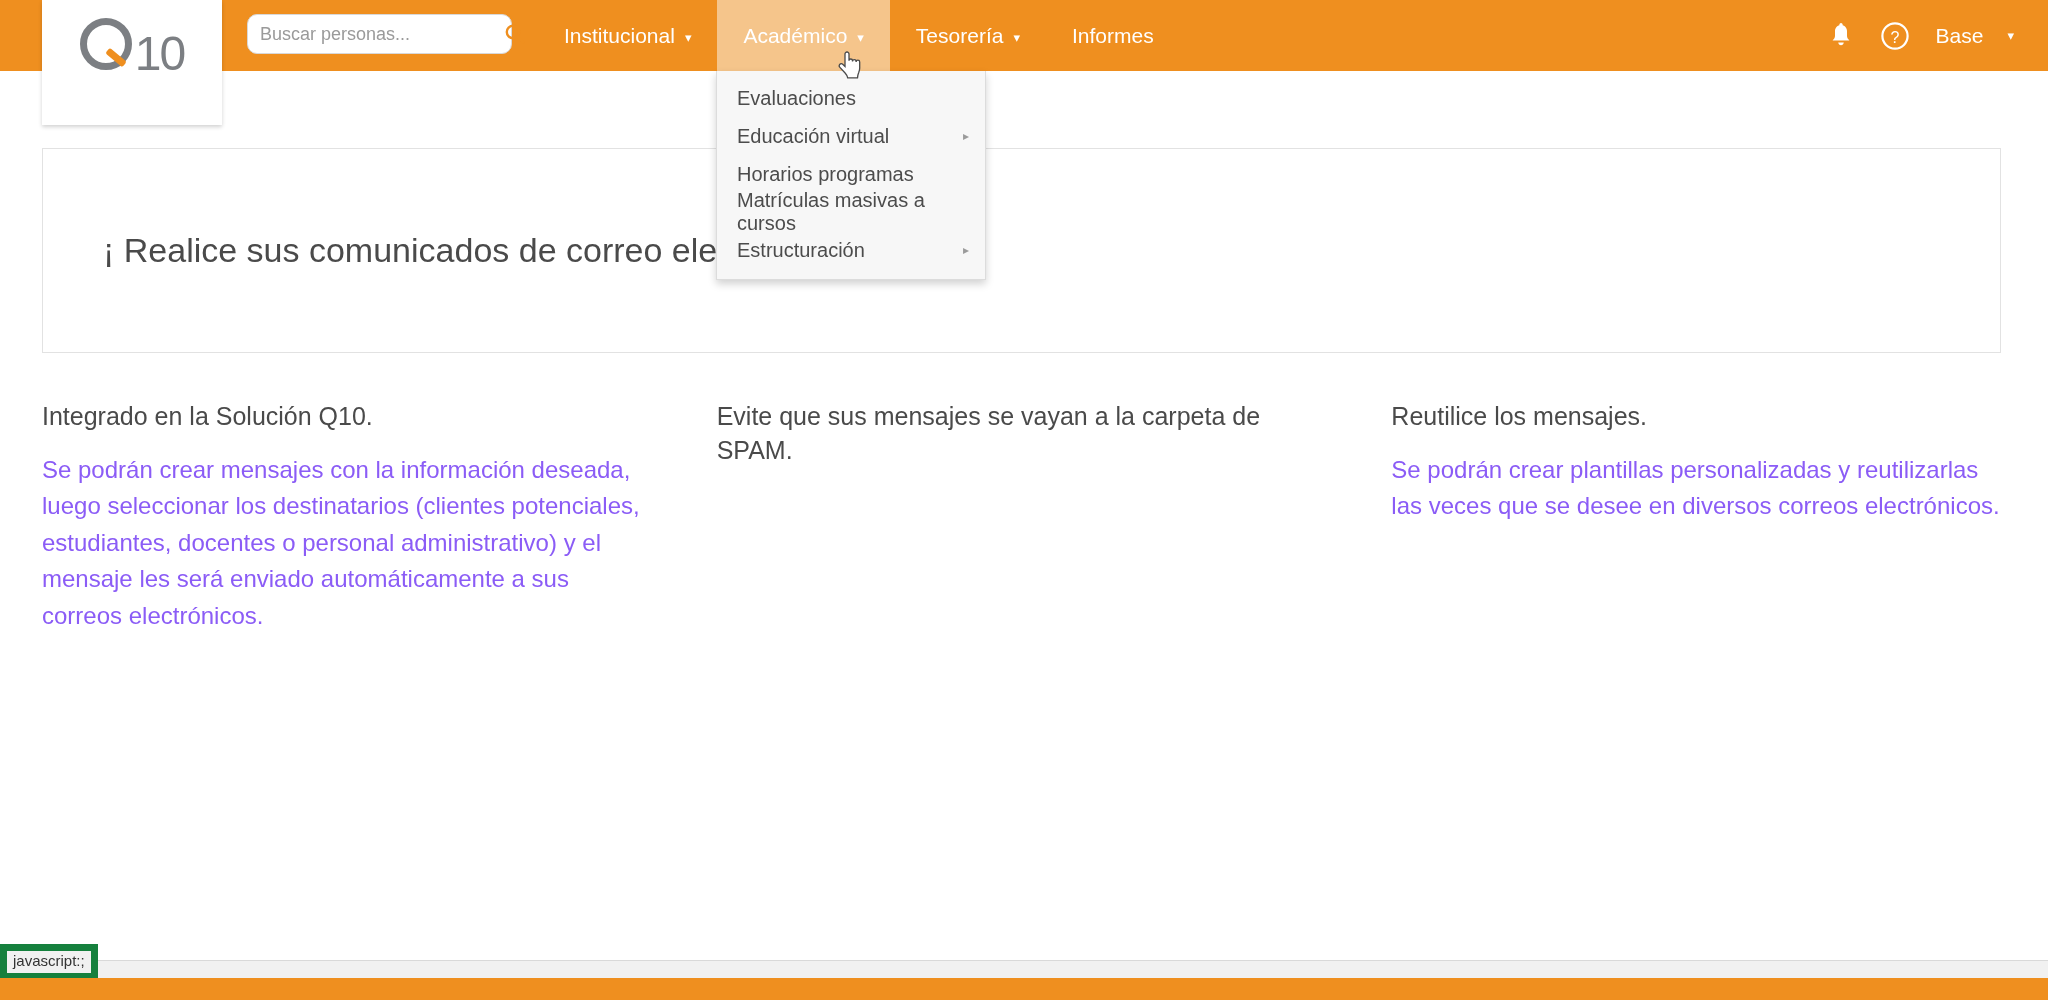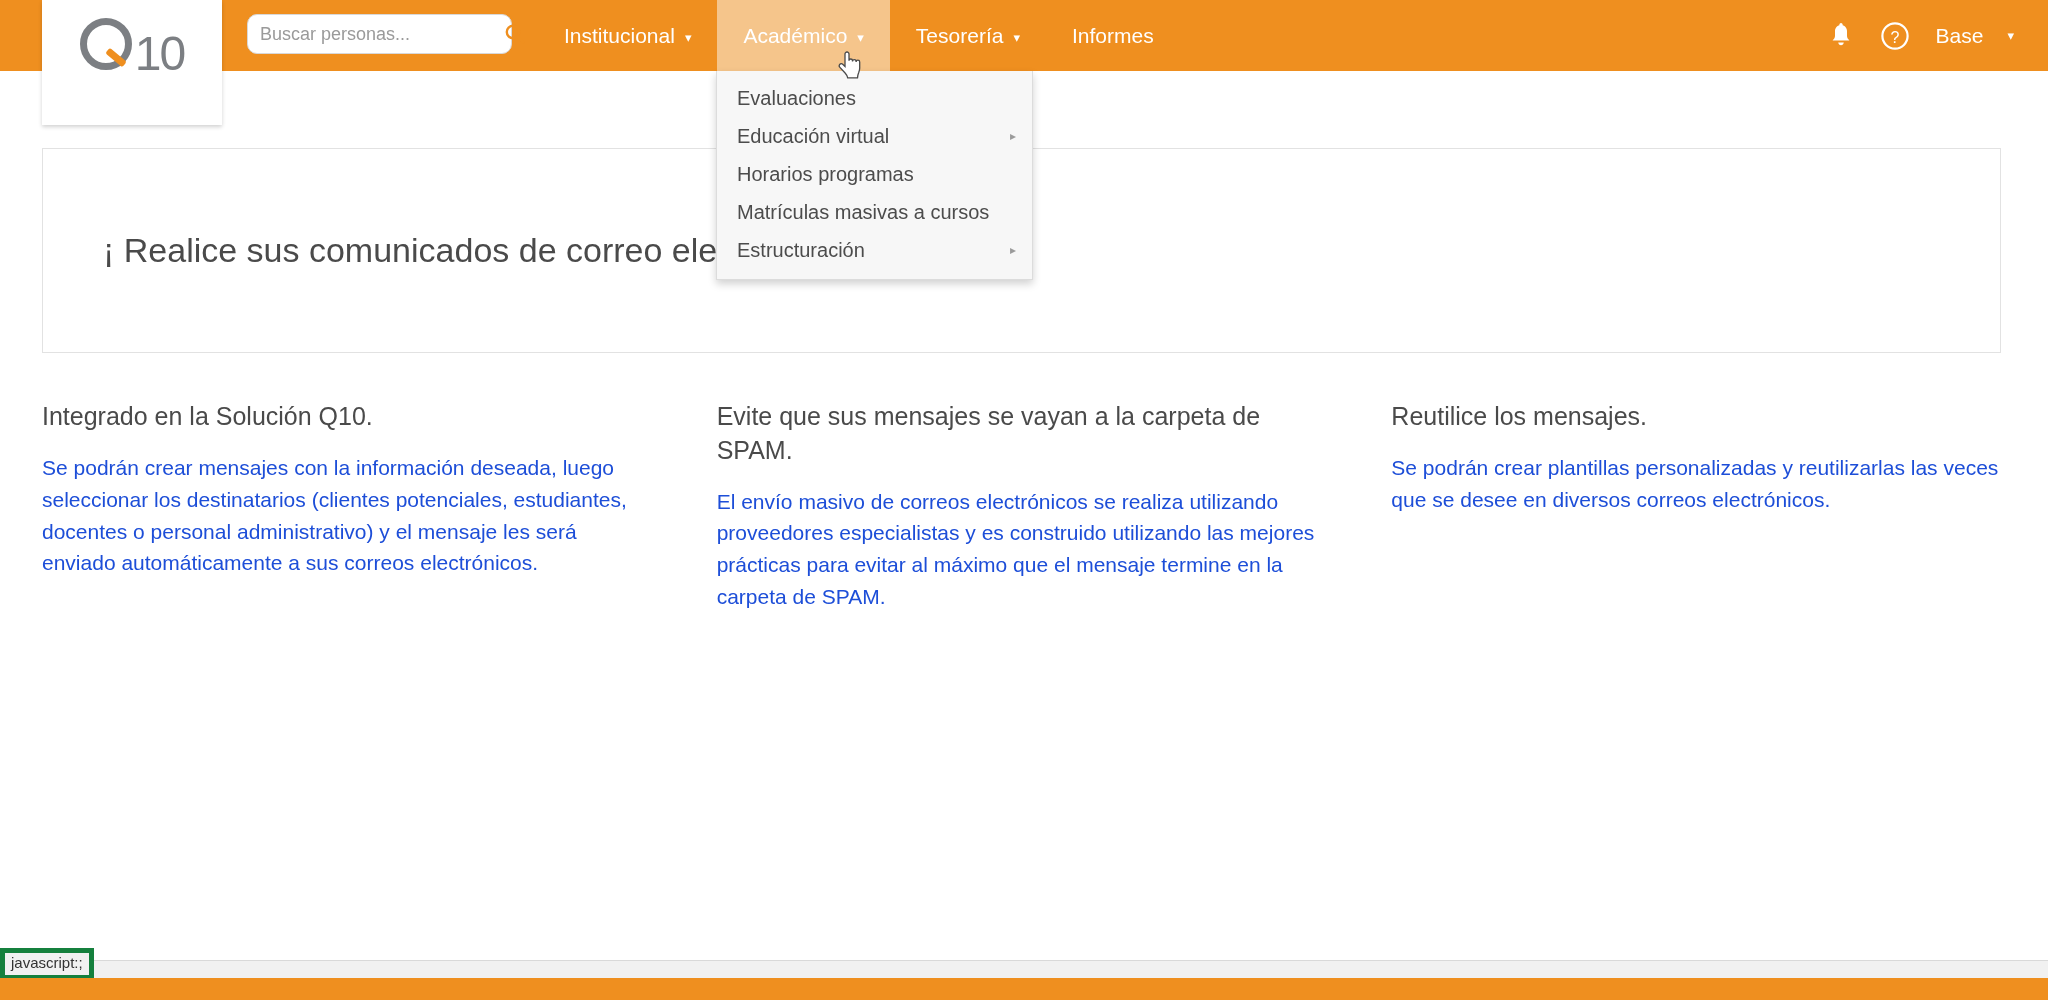--- a/index.html
+++ b/index.html
@@ -161,21 +161,21 @@
     align-items: center;
     gap: 24px;
     padding-right: 6px;
   }
 
   
   .dropdown {
     position: absolute;
     left: 716px;
     top: 71px;
-    width: 317px;
+    width: 270px;
     background: #f7f7f7;
     border: 1px solid #dcdcdc;
     border-top: none;
     box-shadow: 0 4px 8px rgba(0,0,0,0.18);
     z-index: 60;
     padding: 8px 0 10px 0;
   }
   .dd-item {
     display: flex;
     align-items: center;
@@ -223,23 +223,23 @@
   }
   .col { width: 620px; }
   .col h3 {
     font-size: 25px;
     font-weight: 400;
     color: #4a4a4a;
     line-height: 1.35;
     margin-bottom: 18px;
   }
   .col p {
-    font-size: 21px;
+    font-size: 24px;
     line-height: 1.52;
-    color: #1d4ed8;
+    color: #8b5cf6;
   }
 
   
   .bottom-bar {
     position: absolute;
     left: 0; bottom: 0;
     width: 2048px;
     height: 22px;
     background: #ef8f1f;
   }
@@ -250,21 +250,21 @@
     width: 2048px;
     height: 18px;
     background: #f1f1f1;
     border-top: 1px solid #d9d9d9;
   }
   .status-text {
     position: absolute;
     left: 0;
     bottom: 20px;
     background: #f1f1f1;
-    border: 5px solid #15803d;
+    border: 7px solid #15803d;
     font-size: 15px;
     color: #333;
     padding: 1px 6px 2px 6px;
     line-height: 1.25;
   }
 
   
   .cursor {
     position: absolute;
     left: 838px;
@@ -360,21 +360,20 @@
   <div class="hero-title">¡ Realice sus comunicados de correo electrónico</div>
 </div>
 
 <div class="columns">
   <div class="col">
     <h3>Integrado en la Solución Q10.</h3>
     <p>Se podrán crear mensajes con la información deseada, luego seleccionar los destinatarios (clientes potenciales, estudiantes, docentes o personal administrativo) y el mensaje les será enviado automáticamente a sus correos electrónicos.</p>
   </div>
   <div class="col">
     <h3>Evite que sus mensajes se vayan a la carpeta de SPAM.</h3>
-    <p>El envío masivo de correos electrónicos se realiza utilizando proveedores especialistas y es construido utilizando las mejores prácticas para evitar al máximo que el mensaje termine en la carpeta de SPAM.</p>
   </div>
   <div class="col">
     <h3>Reutilice los mensajes.</h3>
     <p>Se podrán crear plantillas personalizadas y reutilizarlas las veces que se desee en diversos correos electrónicos.</p>
   </div>
 </div>
 
 <div class="status-strip"></div>
 <div class="status-text">javascript:;</div>
 <div class="bottom-bar"></div>

